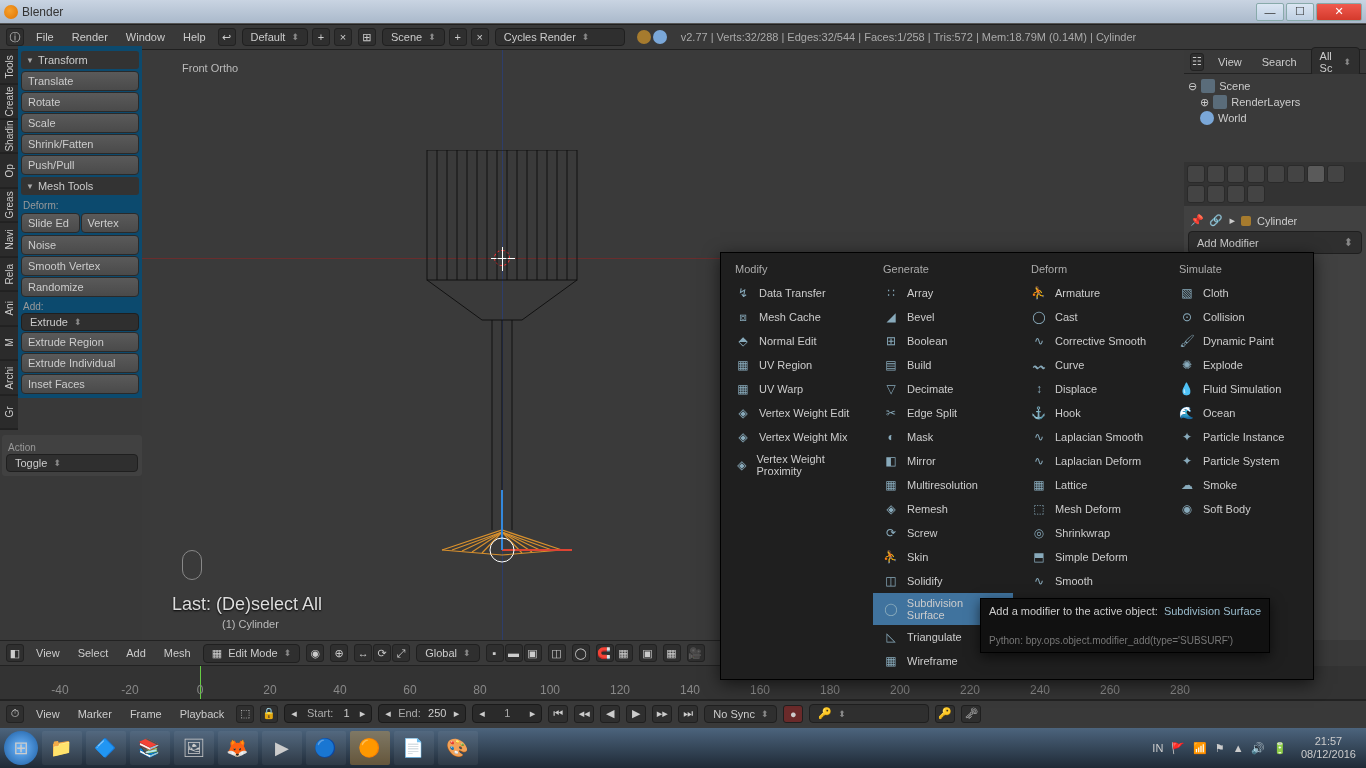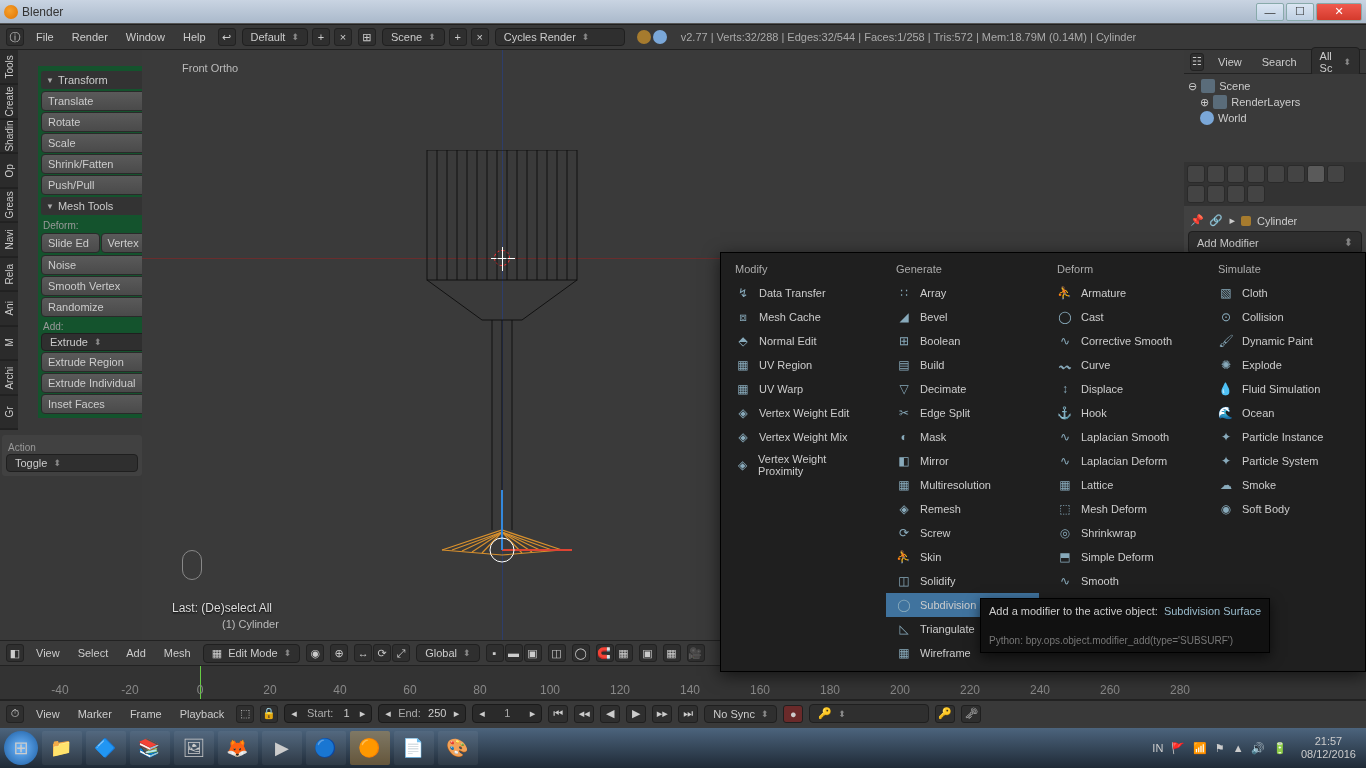--- a/index.html
+++ b/index.html
@@ -17,41 +17,41 @@
 .info-header { height: 26px; background: #393939; display: flex; align-items: center; gap: 6px; padding: 0 6px; border-top: 1px solid #202020; border-bottom: 1px solid #202020; }
 .menu-item { padding: 2px 6px; cursor: default; }
 .hdr-dropdown { display:flex; align-items:center; gap:4px; }
 .hdr-small { width:18px; height:18px; background:#2f2f2f; border:1px solid #222; border-radius:3px; display:flex; align-items:center; justify-content:center; }
 .hdr-stats { margin-left: 8px; color: #aaa; white-space: nowrap; }
 
 
 .vtabs { position:absolute; left:0; top:50px; width:18px; height:380px; background:#2b2b2b; display:flex; flex-direction:column; }
 .vtab { flex:1; writing-mode:vertical-rl; transform:rotate(180deg); font-size:10px; text-align:center; border-top:1px solid #1a1a1a; display:flex; align-items:center; justify-content:center; }
 
-.tool-panel { position:absolute; left:18px; top:66px; width:124px; background:#14532d; padding:3px;margin-left:20px; }
+.tool-panel { position:absolute; left:18px; top:46px; width:124px; background:#0c4a6e; padding:3px; }
 .panel-header { background:#333; padding:3px 5px; margin:2px 0; display:flex; align-items:center; gap:4px; border-radius:3px; }
 .panel-header::before { content:"▼"; font-size:8px; color:#aaa; }
 .tool-btn { background: linear-gradient(#5a5a5a,#4a4a4a); border:1px solid #2a2a2a; border-radius:4px; padding:3px 6px; margin:1px 0; font-size:11px; text-align:left; display:block; width:100%; cursor:pointer; }
 .tool-row { display:flex; gap:1px; }
 .tool-row .tool-btn { flex:1; }
 .sub-label { font-size:10px; color:#999; padding:3px 2px 1px; }
 
 .action-panel { position:absolute; left:2px; top:435px; width:140px; background:#414141; padding:4px; border-radius:3px; }
 
 
 .viewport { position:absolute; left:142px; top:50px; right:182px; bottom:128px; background:#3a3a3a; overflow:hidden; }
 .view-label { position:absolute; left:40px; top:12px; color:#bbb; font-size:11px; }
 .axis-line-x { position:absolute; left:0; right:0; top:208px; height:1px; background:#6a2d2d; }
 .axis-line-y { position:absolute; top:0; bottom:0; left:360px; width:1px; background:#2d3d6a; }
 .cursor-3d { position:absolute; left:352px; top:200px; width:16px; height:16px; border:1px dashed #f33; border-radius:50%; }
 .cursor-3d::before { content:""; position:absolute; left:-4px; top:7px; width:24px; height:1px; background:#fff; }
 .cursor-3d::after { content:""; position:absolute; top:-4px; left:7px; height:24px; width:1px; background:#fff; }
 .lamp-wire { position:absolute; left:280px; top:100px; }
 .mouse-icon { position:absolute; left:40px; bottom:60px; width:20px; height:30px; border:1px solid #888; border-radius:10px; }
-.last-op { position:absolute; left:30px; bottom:25px; color:#ddd; font-size:12px; text-shadow:0 1px 2px #000; }
+.last-op { position:absolute; left:30px; bottom:25px; color:#ddd; font-size:18px; text-shadow:0 1px 2px #000; }
 .last-op-sub { position:absolute; left:80px; bottom:10px; color:#bbb; font-size:11px; }
 
 
 .view3d-header { position:absolute; left:0; right:182px; bottom:102px; height:26px; background:#393939; display:flex; align-items:center; gap:6px; padding:0 6px; border-top:1px solid #222; border-bottom:1px solid #222; }
 
 
 .timeline-region { position:absolute; left:0; right:0; bottom:40px; height:62px; background:#3a3a3a; }
 .timeline-ruler { height:34px; background:#333; position:relative; border-bottom:1px solid #222; }
 .timeline-ruler .tick { position:absolute; bottom:2px; font-size:12px; color:#888; transform:translateX(-50%); }
 .timeline-ruler .curframe { position:absolute; left:200px; top:0; bottom:0; width:1px; background:#6c4; }
@@ -68,21 +68,21 @@
 .out-icon { width:14px; height:14px; border-radius:2px; background:#5a6c7a; }
 .props-tabs { display:flex; flex-wrap:wrap; gap:2px; padding:3px; background:#333; }
 .prop-tab { width:18px; height:18px; background:#444; border:1px solid #2a2a2a; border-radius:3px; }
 .prop-tab.active { background:#5a5a5a; }
 .props-body { flex:1; padding:4px; background:#414141; }
 .pin-row { display:flex; align-items:center; gap:6px; padding:4px 2px; }
 .add-modifier-btn { background:#2f2f2f; border:1px solid #1f1f1f; border-radius:4px; padding:4px 8px; width:100%; display:flex; justify-content:space-between; align-items:center; cursor:pointer; }
 .add-modifier-btn::after { content:"⬍"; color:#888; }
 
 
-.modifier-menu { position:absolute; left:720px; top:252px; width:646px; background:#1f1f1f; border:1px solid #000; box-shadow:0 4px 16px rgba(0,0,0,0.6); display:flex; }
+.modifier-menu { position:absolute; left:720px; top:252px; width:594px; background:#1f1f1f; border:1px solid #000; box-shadow:0 4px 16px rgba(0,0,0,0.6); display:flex; }
 .mod-col { flex:1; padding:6px 4px; }
 .mod-col h4 { color:#aaa; font-size:11px; font-weight:normal; padding:4px 10px 6px; }
 .mod-item { display:flex; align-items:center; gap:8px; padding:4px 10px; cursor:pointer; }
 .mod-item.hl { background:#40739e; }
 .mod-icon { width:16px; height:16px; display:flex; align-items:center; justify-content:center; font-size:12px; color:#8ab; }
 
 
 .tooltip { position:absolute; left:980px; top:598px; background:#111; border:1px solid #000; padding:6px 8px; font-size:11px; box-shadow:0 4px 12px rgba(0,0,0,0.6); }
 .tooltip .main { color:#ccc; }
 .tooltip .main .val { color:#9bc; }

